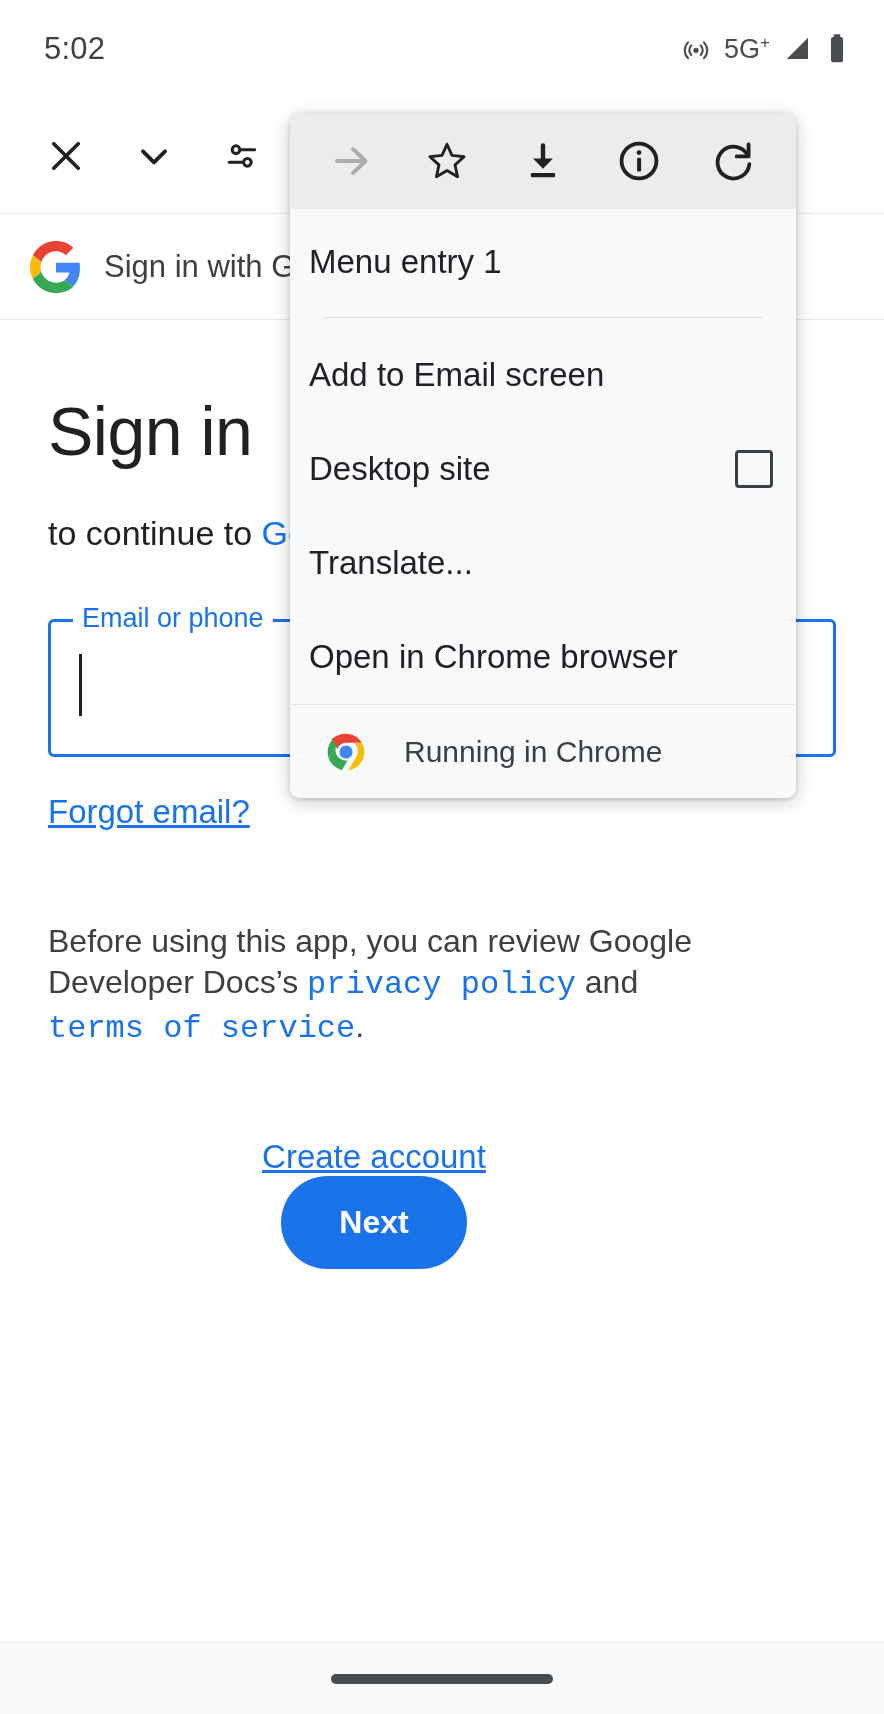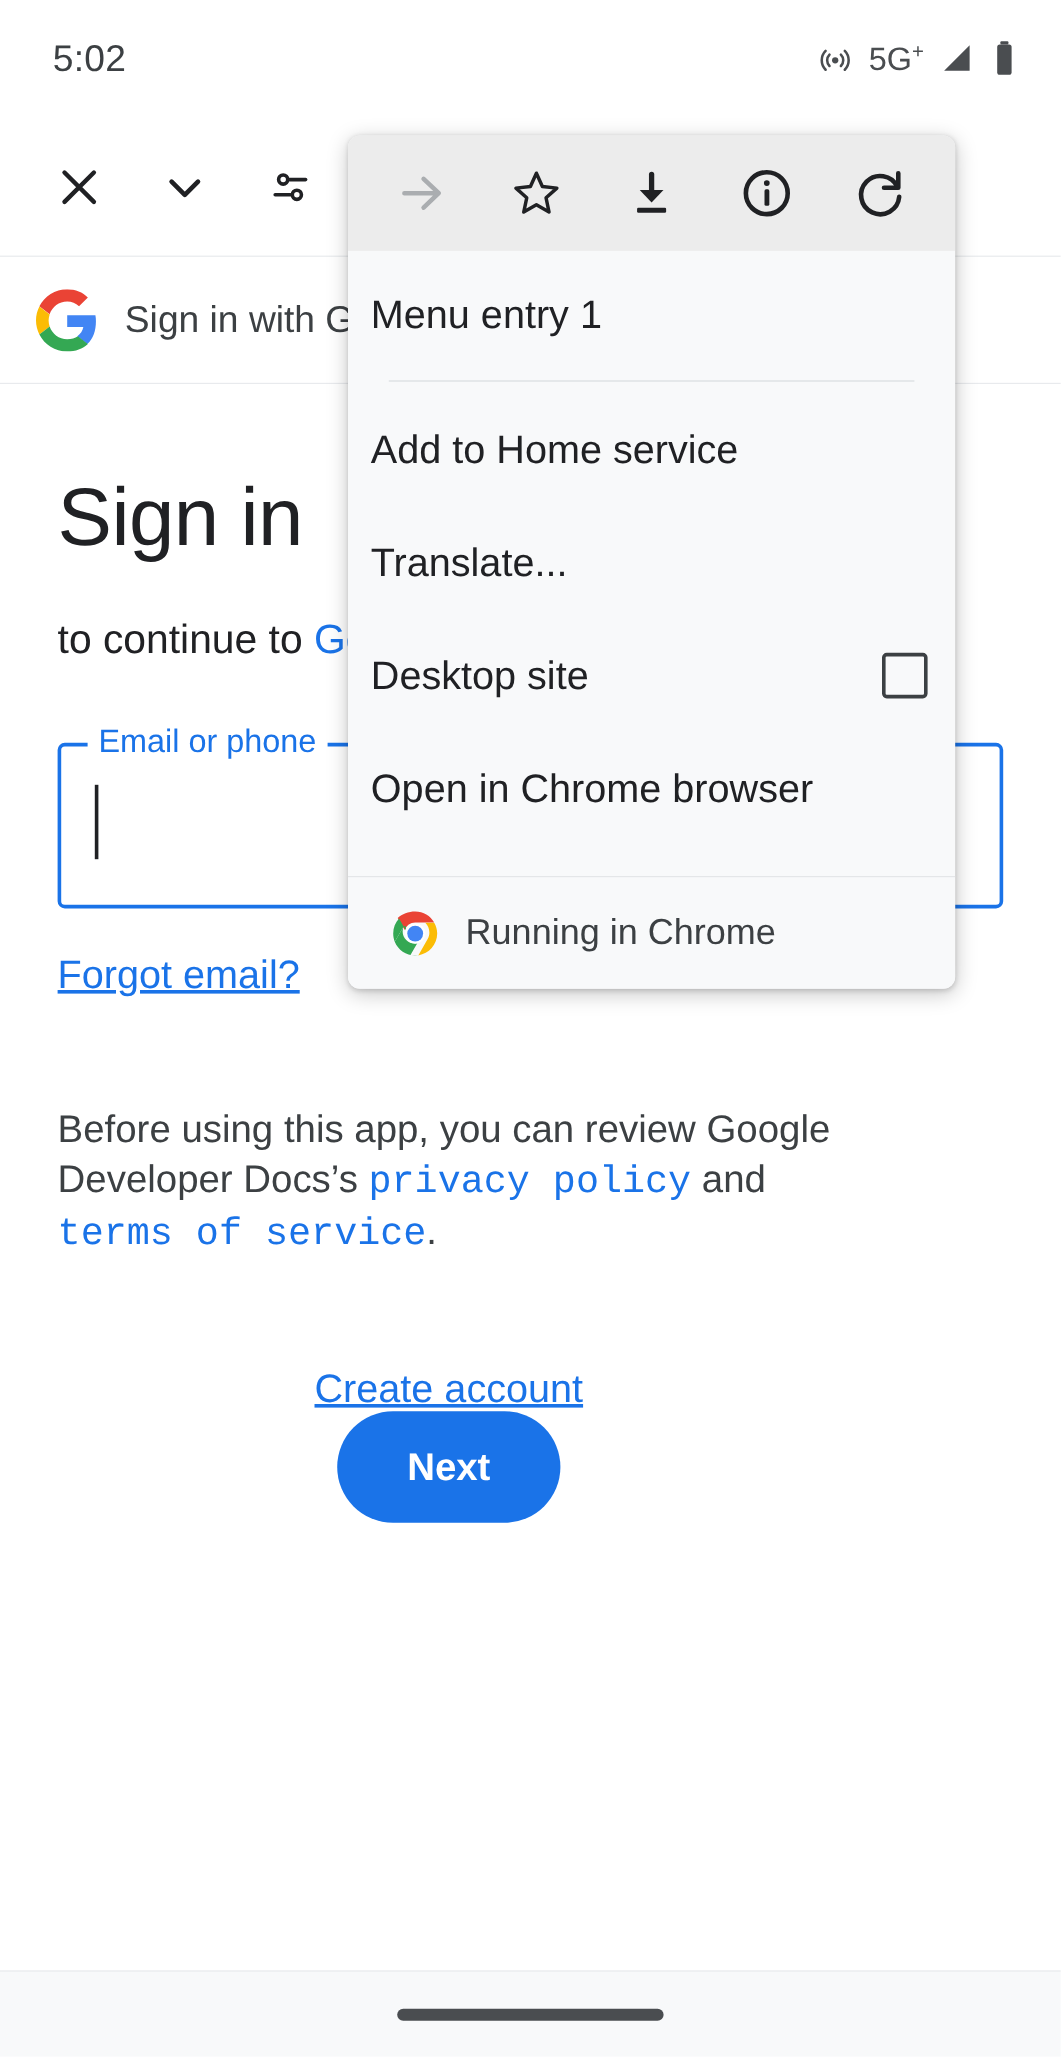--- a/index.html
+++ b/index.html
@@ -236,25 +236,24 @@
     border: 3px solid #3c4043;
     border-radius: 4px;
     margin-right: 4px;
   }
   .menu-footer {
     height: 94px;
     border-top: 1px solid #e4e6e8;
     display: flex;
     align-items: center;
     padding-left: 34px;
-    gap: 20px;
+    gap: 36px;
     font-size: 30px;
     color: #3c4043;
     background: #f8f9fa;
-    margin-top: 26px;
   }
 
   
   .nav-bar {
     position: absolute;
     bottom: 0; left: 0;
     width: 884px;
     height: 72px;
     background: #f8f9fa;
     border-top: 1px solid #e8eaed;
@@ -413,28 +412,28 @@
         </span>
       </button>
     </div>
 
     <div class="menu-list">
       <div class="menu-item">
         <span>Menu entry 1</span>
       </div>
       <div class="menu-sep"></div>
       <div class="menu-item">
-        <span>Add to Home service</span>
-      </div>
-      <div class="menu-item">
-        <span>Translate...</span>
+        <span>Add to Email screen</span>
       </div>
       <div class="menu-item">
         <span>Desktop site</span>
         <span class="checkbox"></span>
+      </div>
+      <div class="menu-item">
+        <span>Translate...</span>
       </div>
       <div class="menu-item">
         <span>Open in Chrome browser</span>
       </div>
     </div>
 
     <div class="menu-footer">
       <span>
         <svg class="gbox" width="44" height="44" viewBox="0 0 48 48">
           <path fill="#EA4335" d="M24 4c7.4 0 13.9 4 17.3 10H24c-4.4 0-8.1 2.8-9.5 6.7L8.1 9.9C12.1 6.2 17.8 4 24 4z"></path>

